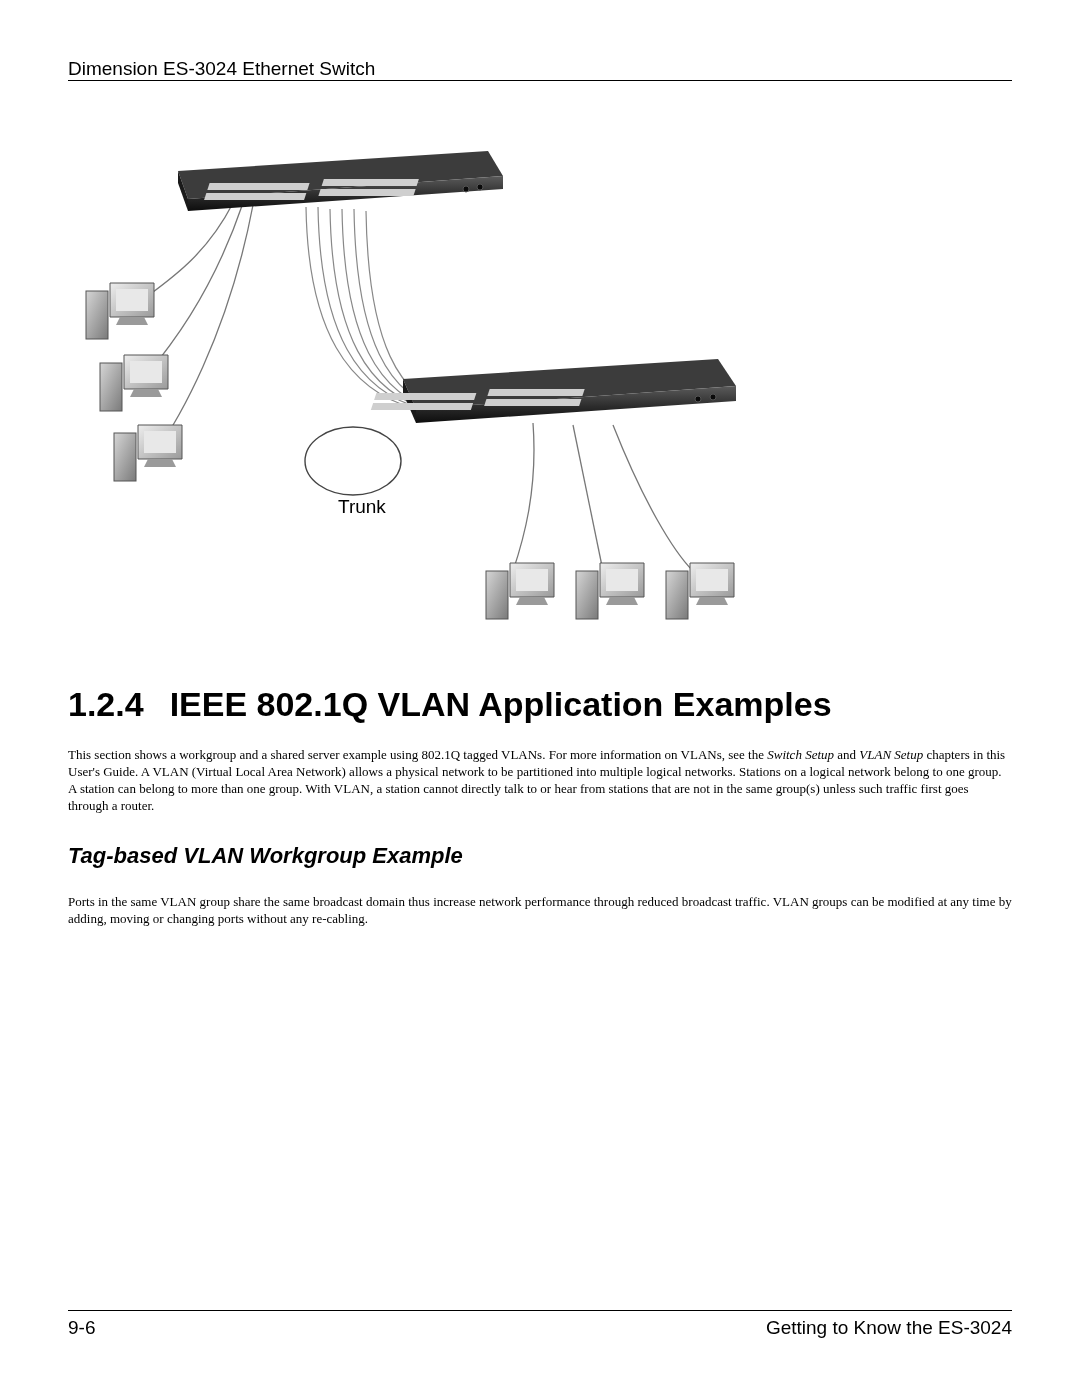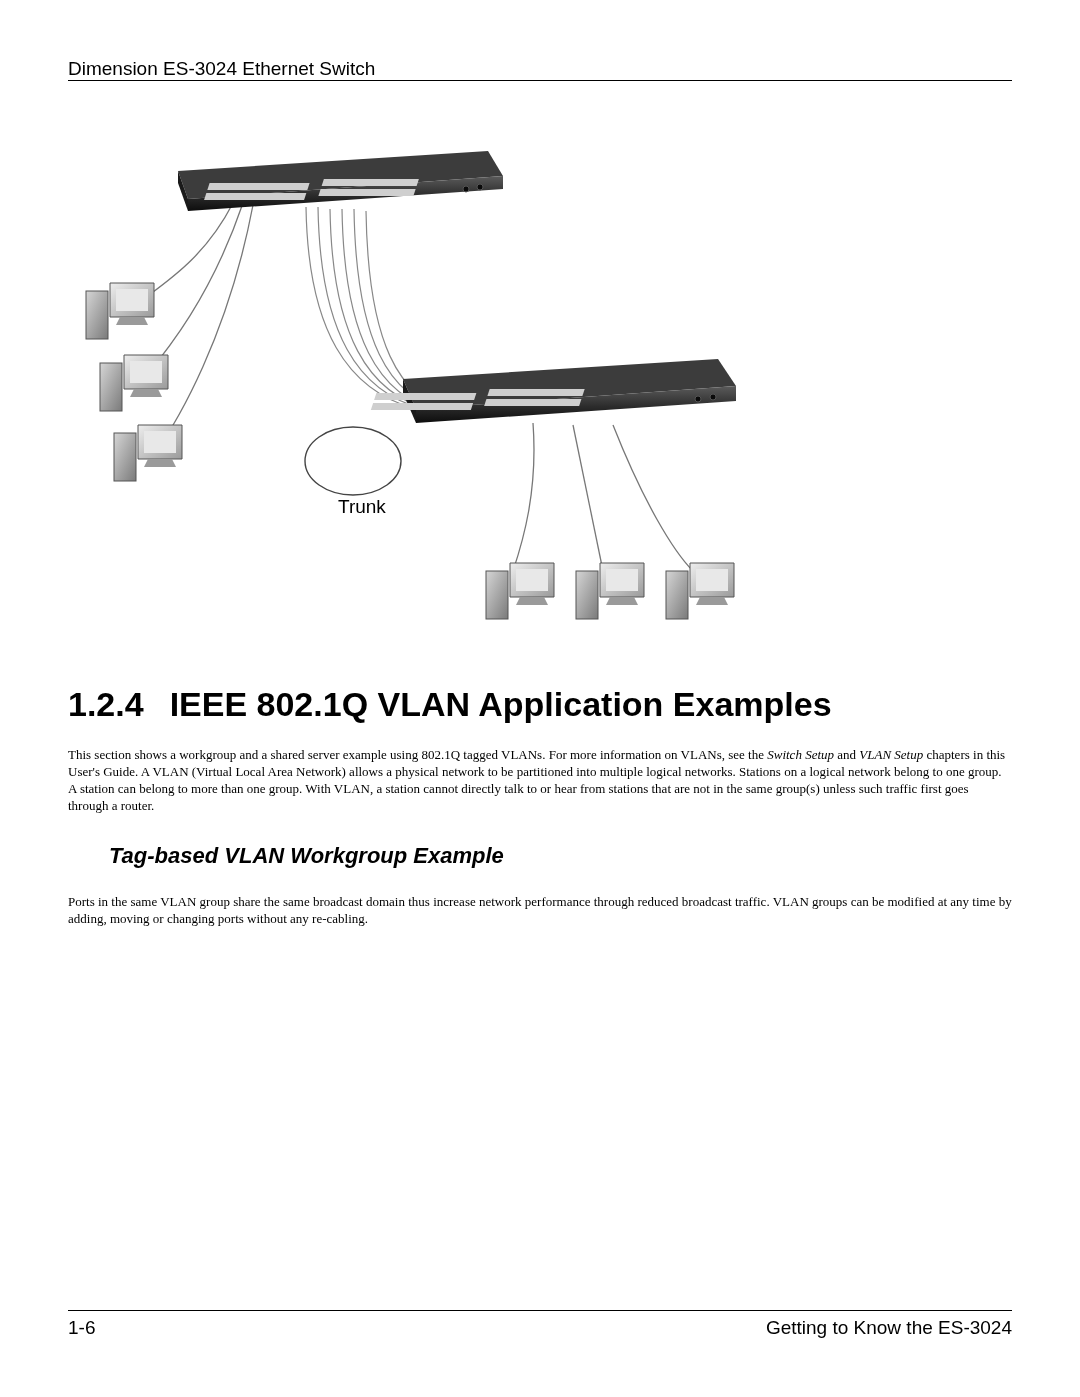--- a/index.html
+++ b/index.html
@@ -49,21 +49,20 @@
     margin-bottom: 28px;
     text-align: left;
   }
   .para .ital { font-style: italic; }
   .subheading {
     font-family: Arial, Helvetica, sans-serif;
     font-size: 22px;
     font-style: italic;
     font-weight: bold;
     margin-bottom: 24px;
-    margin-left: 41px;
   }
   .footer-area {
     position: absolute;
     left: 68px; right: 68px; bottom: 58px;
     border-top: 1px solid #000;
     padding-top: 6px;
     font-family: Arial, Helvetica, sans-serif;
     font-size: 19px;
     display: flex;
     justify-content: space-between;
@@ -191,15 +190,15 @@
 
 <p class="para">
   <span>This section shows a workgroup and a shared server example using 802.1Q tagged VLANs. For more information on VLANs, see the </span><span class="ital">Switch Setup</span><span> and </span><span class="ital">VLAN Setup</span><span> chapters in this User's Guide. A VLAN (Virtual Local Area Network) allows a physical network to be partitioned into multiple logical networks. Stations on a logical network belong to one group. A station can belong to more than one group. With VLAN, a station cannot directly talk to or hear from stations that are not in the same group(s) unless such traffic first goes through a router.</span>
 </p>
 
 <h3 class="subheading">Tag-based VLAN Workgroup Example</h3>
 
 <p class="para">Ports in the same VLAN group share the same broadcast domain thus increase network performance through reduced broadcast traffic. VLAN groups can be modified at any time by adding, moving or changing ports without any re-cabling.</p>
 
 <div class="footer-area">
-  <span>1-6</span>
+  <span>9-6</span>
   <span>Getting to Know the ES-3024</span>
 </div>
 
 </body></html>

